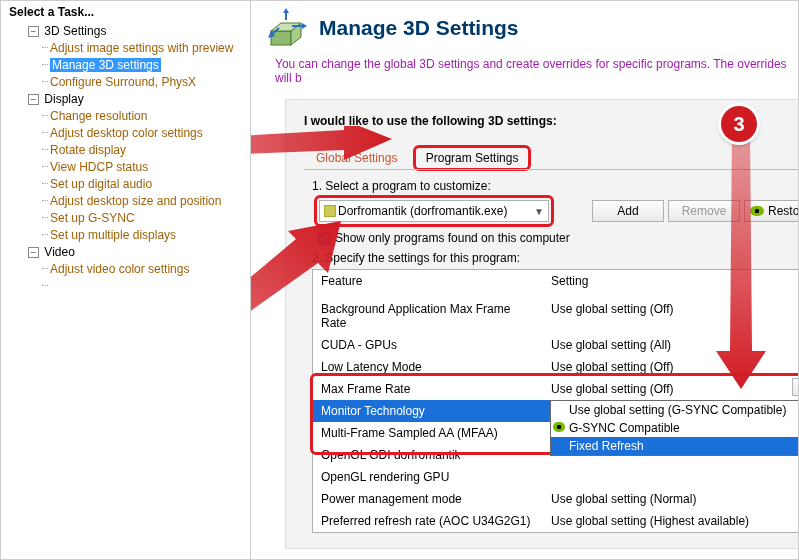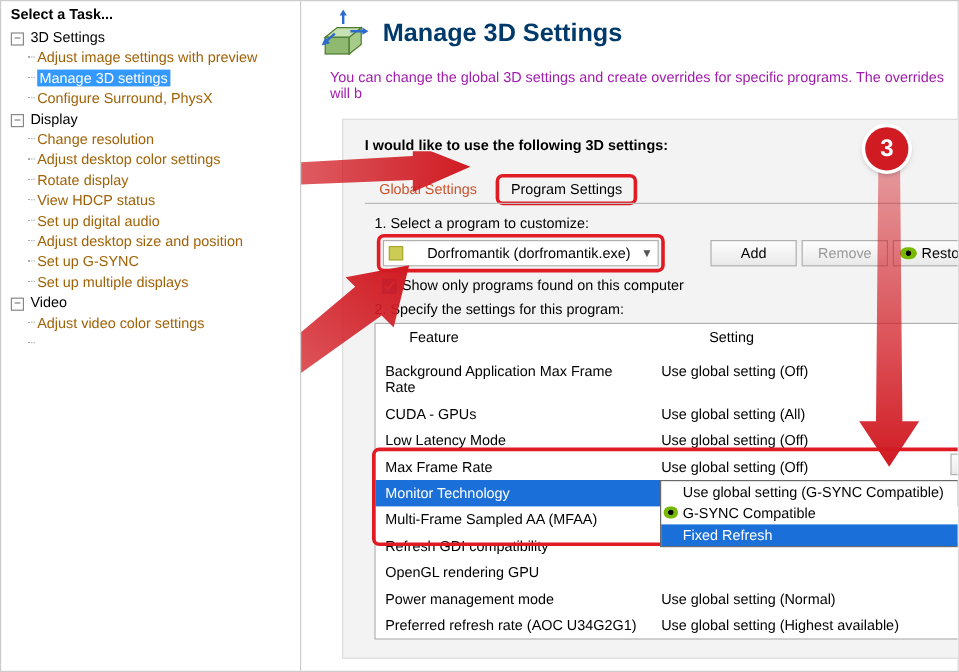--- a/index.html
+++ b/index.html
@@ -10,21 +10,21 @@
     background: #fff;
     color: #000;
     width: 799px;
     height: 560px;
     overflow: hidden;
   }
   .container { display: flex; width: 100%; height: 100%; border: 1px solid #ccc;}
   
   .sidebar { width: 250px; border-right: 1px solid #ccc; padding: 2px 0 0 4px;}
   .sidebar-title { font-weight: bold; padding: 2px 4px; }
-  .tree { margin-top: 2px; }
+  .tree { margin-top: 2px; margin-left: 19px; }
   .tree ul { list-style: none; margin: 0; padding: 0 0 0 14px; }
   .tree > ul { padding-left: 4px;}
   .tree li { line-height: 17px; white-space: nowrap; }
   .expander {
     display: inline-block; width: 11px; height: 11px;
     border: 1px solid #888; text-align: center; line-height: 9px;
     font-size: 10px; color: #555; margin-right: 2px; vertical-align: 0;
     background:#fff;
   }
   .node-label { color: #a16207; cursor: pointer; }
@@ -59,21 +59,21 @@
   .tab.inactive { color: #888; }
   .tab.highlight { border: 3px solid #e01b24; border-radius: 6px; padding: 3px 10px; }
   .line { border-bottom: 1px solid #bbb; position: relative; top: -1px; }
   .step { margin: 6px 0 2px 8px; }
   .row { display: flex; align-items: center; margin: 2px 0 2px 10px; gap: 4px;}
   .combo {
     display: inline-flex; align-items: center; background: #fff;
     border: 1px solid #b0b0b0; height: 22px; padding: 0 4px 0 4px; width: 230px;
     justify-content: space-between;
   }
-  .combo .left { display: flex; align-items: center; gap: 20px; }
+  .combo .left { display: flex; align-items: center; gap: 2px; }
   .combo .chev { font-size: 10px; color: #555; }
   .combo-badge { border: 3px solid #e01b24; border-radius: 6px; padding: 2px; display:inline-block;}
   .btn {
     display: inline-block; min-width: 72px; height: 22px; line-height: 20px;
     background: linear-gradient(#fdfdfd,#e9e9e9); border: 1px solid #b0b0b0;
     text-align: center; font-size: 12px;
   }
   .btn.disabled { color: #999; }
   .btn.restore { display: inline-flex; align-items:center; justify-content:center; gap:4px;}
   .nv-eye {
@@ -82,21 +82,21 @@
   }
   .check-row { margin: 4px 0 2px 14px; display:flex; align-items:center; gap:4px;}
   .check-row input { margin:0; width:13px; height:13px;}
   
   .feat-table-wrap { margin: 4px 8px 0 8px; position:relative;}
   .feat-table {
     width: 700px; background: #fff; border: 1px solid #b0b0b0;
     font-size: 12px;
   }
   .feat-table .hdr { display:flex; font-weight: normal; }
-  .feat-table .hdr > div { padding: 4px 8px; margin-left: 20px; }
+  .feat-table .hdr > div { padding: 4px 8px; }
   .feat-c1 { width: 230px; }
   .feat-c2 { flex:1; }
   .feat-row { display:flex; }
   .feat-row > div { padding: 4px 8px; }
   .feat-row.sel { background: #1a6fd8; color: #fff; }
   
   .monitor-highlight {
     position:absolute; border: 3px solid #e01b24; border-radius: 6px;
     pointer-events:none;
   }
@@ -236,21 +236,21 @@
               </div>
               <div class="feat-row sel">
                 <div class="feat-c1">Monitor Technology</div>
                 <div class="feat-c2">Fixed Refresh</div>
               </div>
               <div class="feat-row">
                 <div class="feat-c1">Multi-Frame Sampled AA (MFAA)</div>
                 <div class="feat-c2"></div>
               </div>
               <div class="feat-row">
-                <div class="feat-c1">Refresh GDI compatibility</div>
+                <div class="feat-c1">OpenGL GDI dorfromantik</div>
                 <div class="feat-c2"></div>
               </div>
               <div class="feat-row">
                 <div class="feat-c1">OpenGL rendering GPU</div>
                 <div class="feat-c2"></div>
               </div>
               <div class="feat-row">
                 <div class="feat-c1">Power management mode</div>
                 <div class="feat-c2">Use global setting (Normal)</div>
               </div>

